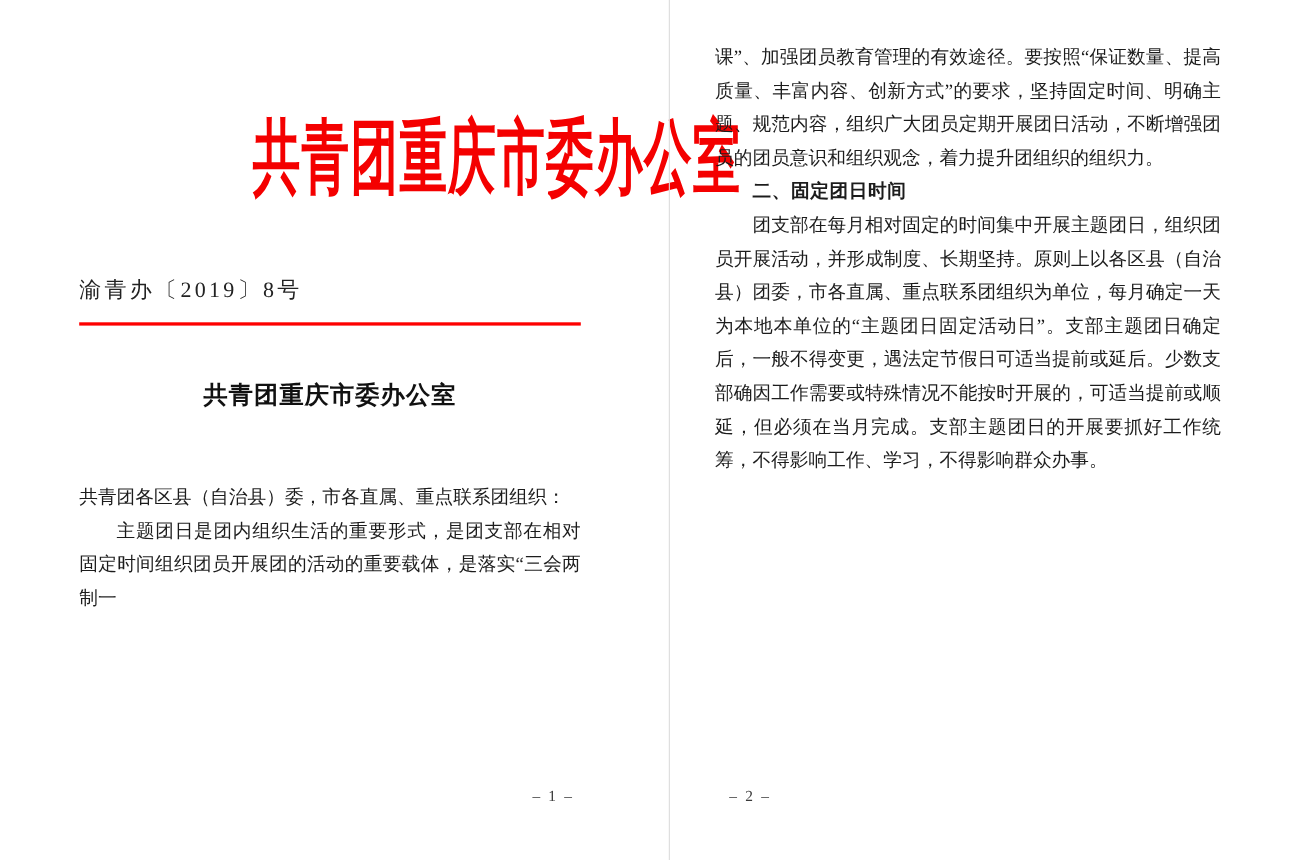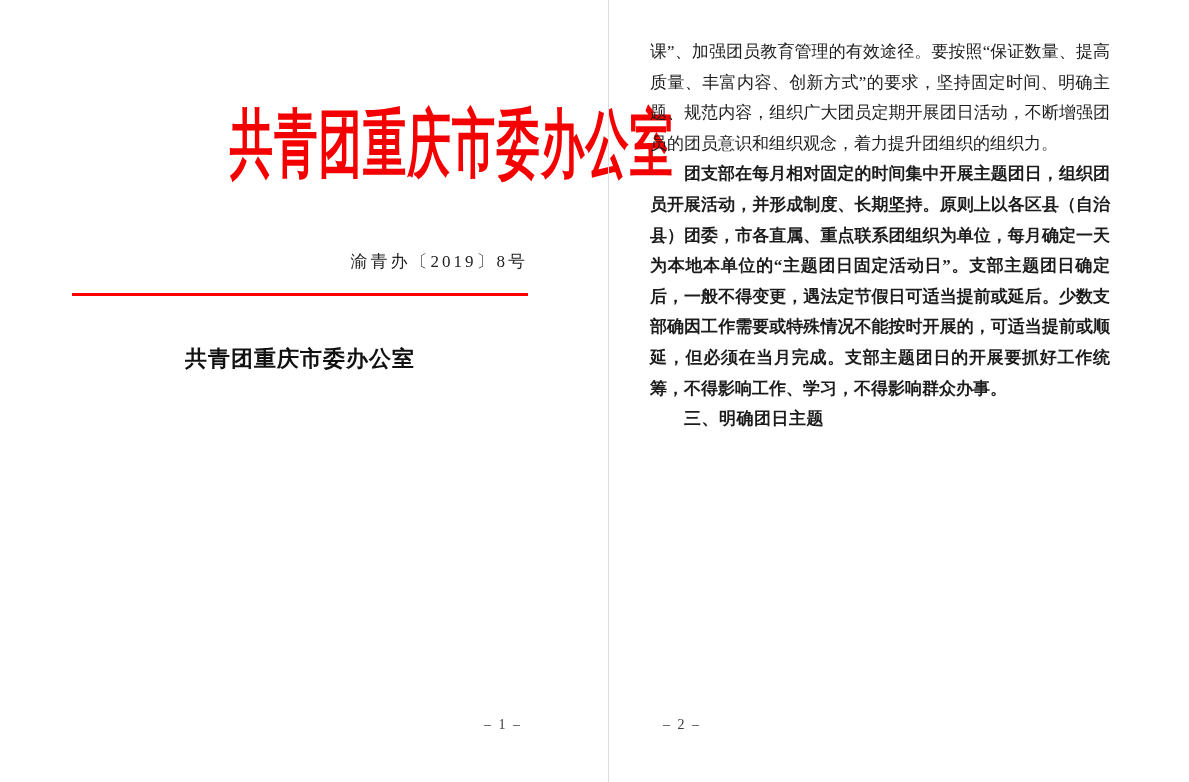--- a/index.html
+++ b/index.html
@@ -37,22 +37,22 @@
     font-weight: bold;
     color: #f40000;
     letter-spacing: 2px;
     transform: scaleX(0.585);
     transform-origin: 50% 50%;
   }
 
   .doc-number {
     position: absolute;
     top: 250px; left: 0; width: 456px;
-    text-align: right;
-    font-size: 17px;
+    text-align: left;
+    font-size: 20px;
     letter-spacing: 3px;
     color: #222;
   }
 
   .red-rule {
     position: absolute;
     top: 293px; left: 0; width: 456px; height: 3px;
     background: #fe0000;
   }
 
@@ -72,21 +72,21 @@
     left: 0; right: 0;
     font-size: 17px;
     line-height: 30.6px;
     text-align: justify;
     color: #1c1c1c;
   }
   .body-1 { top: 437px; }
   .body-2 { top: 37px; }
 
   .body-text p { margin: 0; }
-  .para { text-indent: 2em; font-weight: bold; }
+  .para { text-indent: 2em; }
   .cont { text-indent: 0; }
   .salutation { text-indent: 0; }
   .heading {
     text-indent: 2em;
     font-weight: bold;
     font-family: "Liberation Sans", "DejaVu Sans", sans-serif;
     letter-spacing: 0.5px;
   }
 
   .page-num {
@@ -114,31 +114,33 @@
 
     <div class="doc-number">渝青办〔2019〕8号</div>
 
     <div class="red-rule"></div>
 
     <div class="doc-title">
       <div>共青团重庆市委办公室</div>
     </div>
 
     <div class="body-text body-1">
+      <p class="salutation">共青团各区县（自治县）委，市各直属、重点联系团组织：</p>
+      <p class="para">主题团日是团内组织生活的重要形式，是团支部在相对固定时间组织团员开展团的活动的重要载体，是落实“三会两制一</p>
     </div>
 
     <div class="page-num page-num-1">– 1 –</div>
   </div>
 
   <div class="page-divider"></div>
 
   <div class="page page-2">
 
     <div class="body-text body-2">
       <p class="cont">课”、加强团员教育管理的有效途径。要按照“保证数量、提高质量、丰富内容、创新方式”的要求，坚持固定时间、明确主题、规范内容，组织广大团员定期开展团日活动，不断增强团员的团员意识和组织观念，着力提升团组织的组织力。</p>
+      <p class="heading">二、固定团日时间</p>
       <p class="para">团支部在每月相对固定的时间集中开展主题团日，组织团员开展活动，并形成制度、长期坚持。原则上以各区县（自治县）团委，市各直属、重点联系团组织为单位，每月确定一天为本地本单位的“主题团日固定活动日”。支部主题团日确定后，一般不得变更，遇法定节假日可适当提前或延后。少数支部确因工作需要或特殊情况不能按时开展的，可适当提前或顺延，但必须在当月完成。支部主题团日的开展要抓好工作统筹，不得影响工作、学习，不得影响群众办事。</p>
-      <p class="heading">三、明确团日主题</p>
     </div>
 
     <div class="page-num page-num-2">– 2 –</div>
   </div>
 
 </div>
 
 </body></html>

